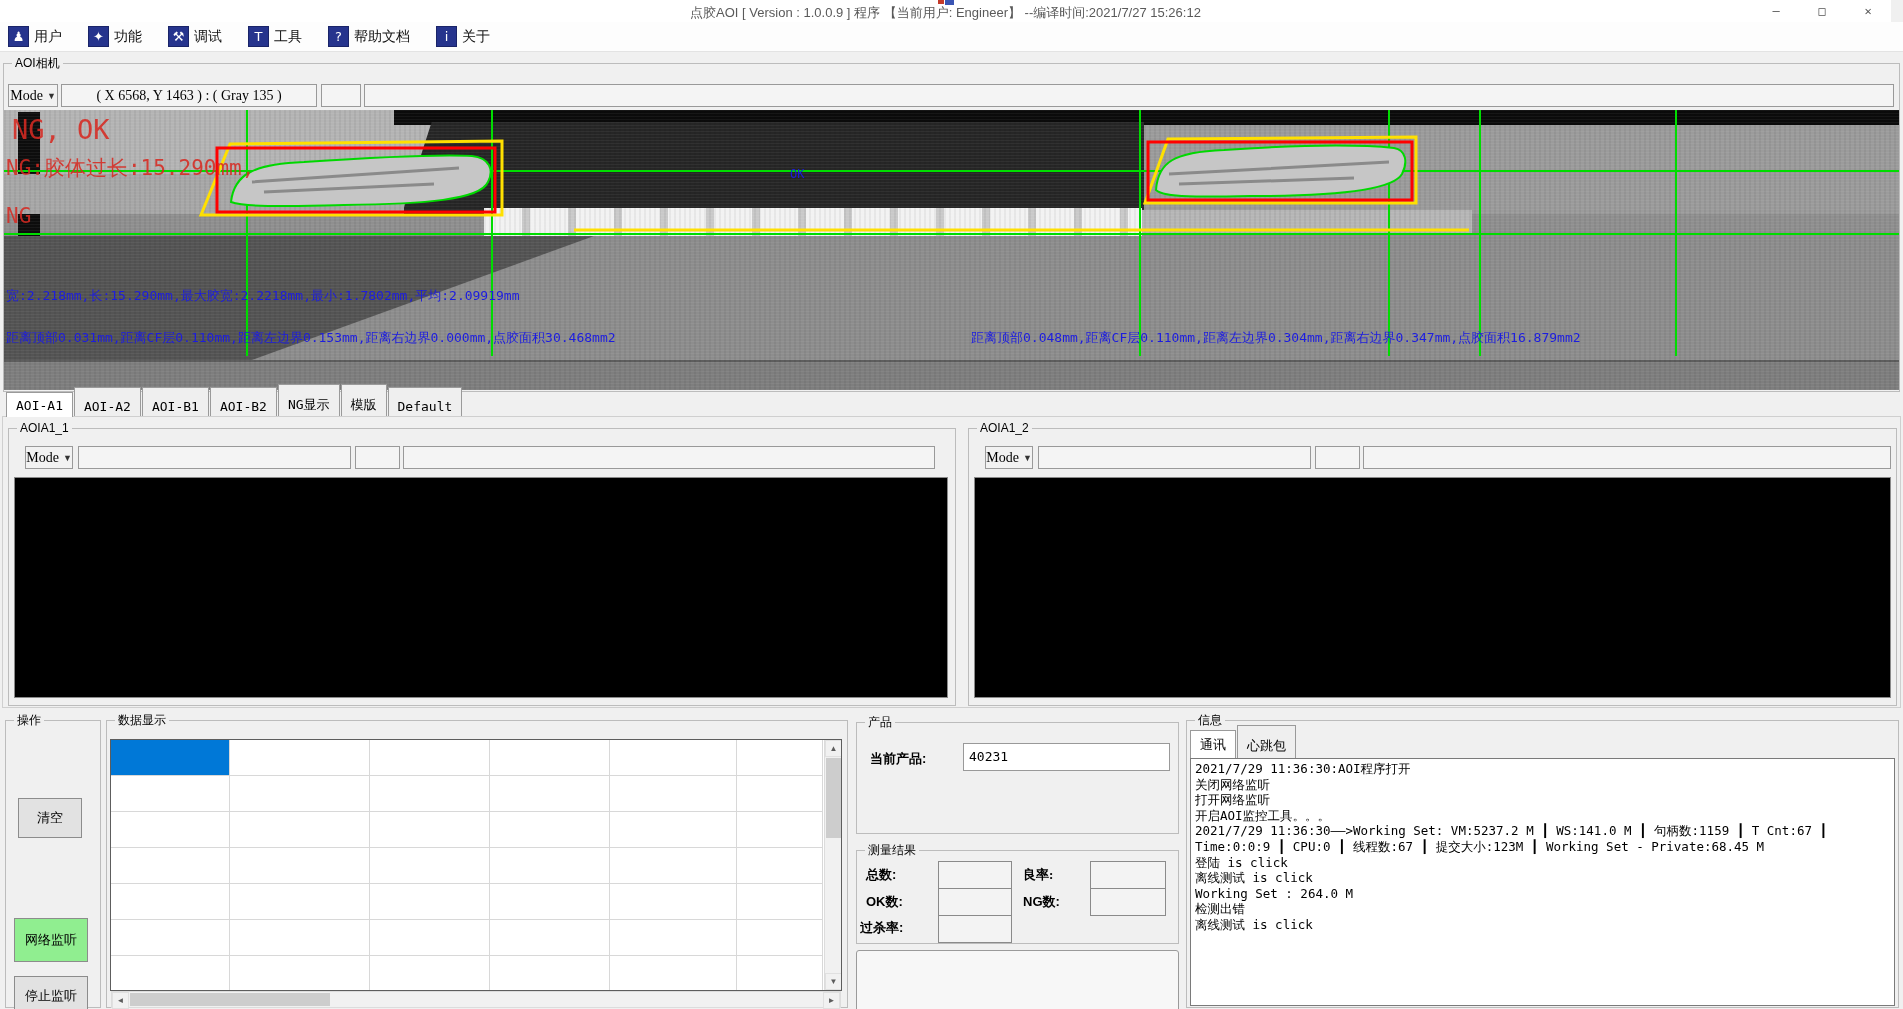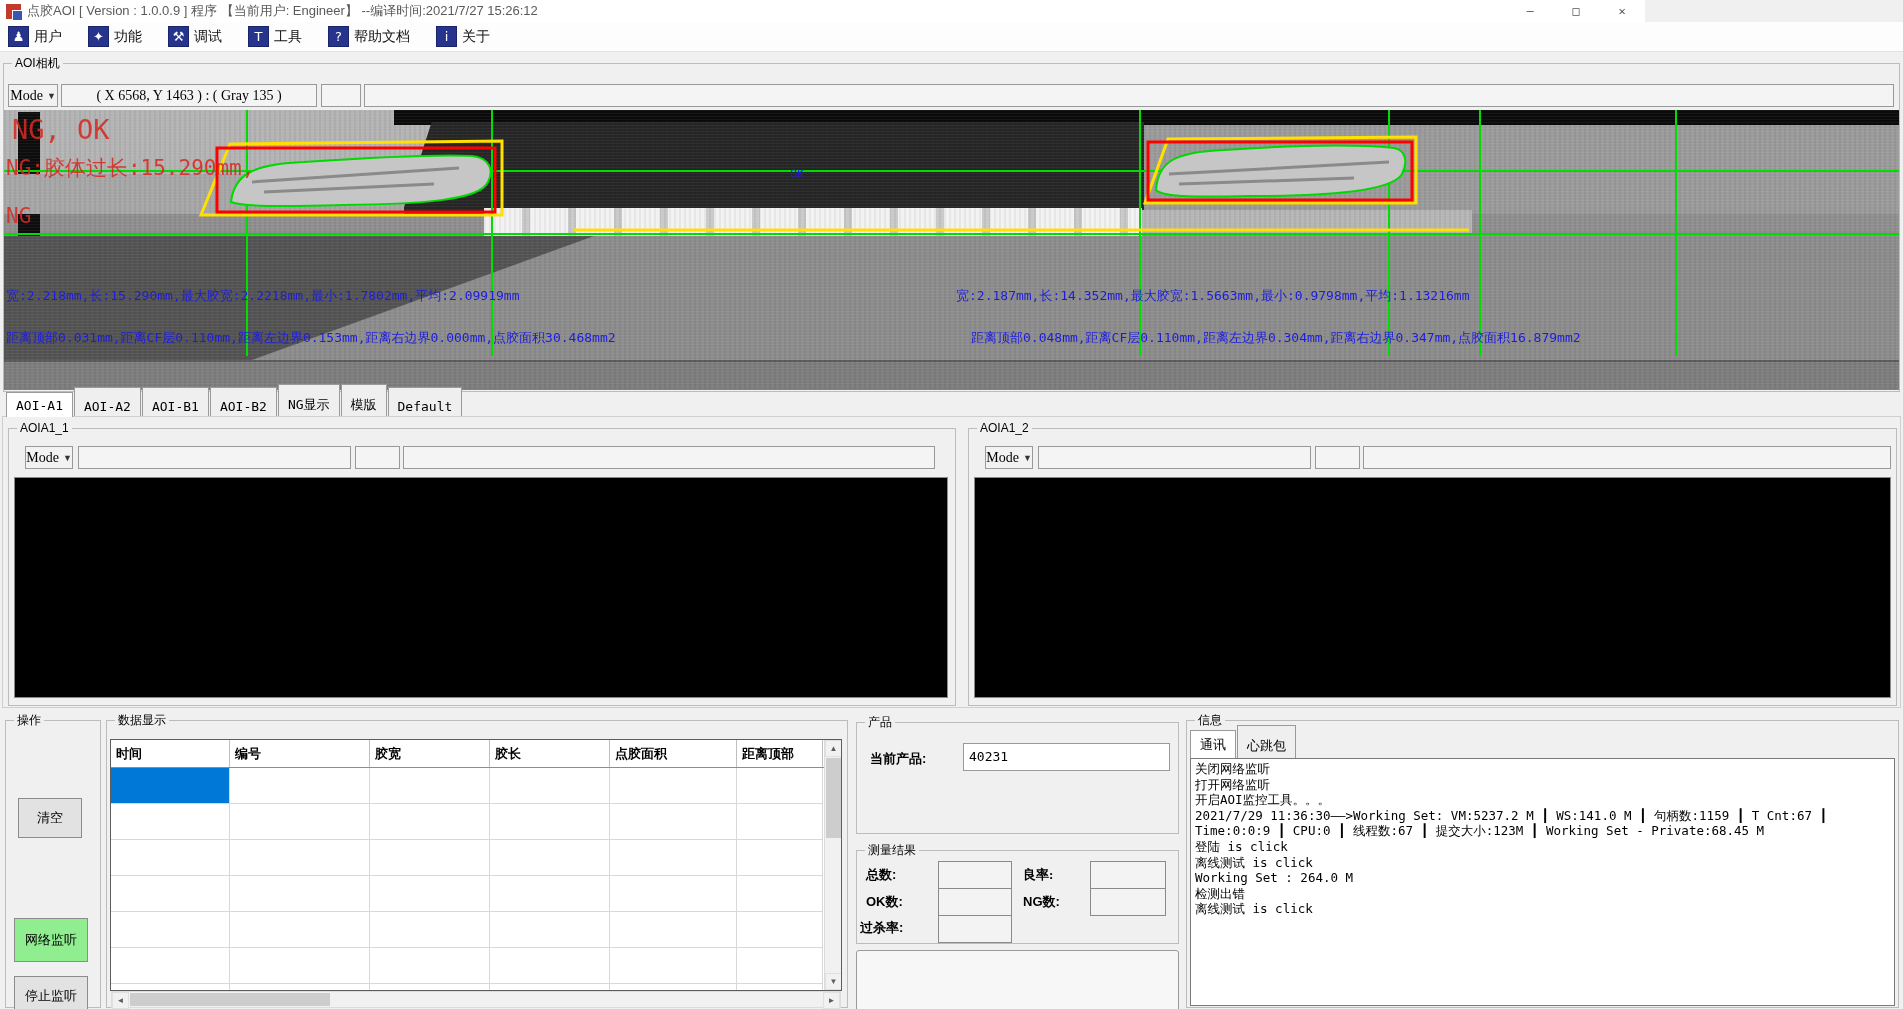--- a/index.html
+++ b/index.html
@@ -2,22 +2,22 @@
 <html><head>
 <meta charset="utf-8">
 <style>
   * { margin:0; padding:0; box-sizing:border-box; }
   html,body { width:1903px; height:1009px; overflow:hidden; background:#f0f0f0;
     font-family:"Liberation Sans","DejaVu Sans",sans-serif; font-size:12px; color:#000; }
   #app { position:relative; width:1903px; height:1009px; background:#f0f0f0; overflow:hidden; }
   .abs { position:absolute; }
 
   
-  #titlebar { position:absolute; left:0; top:0; width:1645px; height:22px; background:#ffffff;
-    display:flex; align-items:center; }
+  #titlebar { position:absolute; left:0; top:0; width:1891px; height:22px; background:#ffffff;
+    display:flex; align-items:center;flex-direction:column; }
   #appicon { width:15px; height:15px; margin:0 6px 0 6px; position:relative; background:#c43a2a; }
   #appicon::after { content:""; position:absolute; right:-2px; bottom:-2px; width:9px; height:9px; background:#3a55b4; border:1px solid #fff; }
   #title-text { color:#5a5a5a; font-size:13px; white-space:nowrap; }
   #wincontrols { position:absolute; right:0; top:0; height:22px; display:flex; }
   .winbtn { width:46px; height:22px; display:flex; align-items:center; justify-content:center;
     color:#555; font-size:12px; font-family:"DejaVu Sans Mono",monospace; }
 
   
   #toolbar { position:absolute; left:0; top:22px; width:1903px; height:30px; background:#fdfdfd;
     border-bottom:1px solid #e3e3e3; display:flex; align-items:center; padding-left:8px; }
@@ -178,21 +178,20 @@
       <path d="M1152,80 C1154,52 1170,42 1220,40 C1280,36 1350,34 1390,38 C1402,40 1404,52 1398,64 C1388,82 1320,86 1250,86 C1200,87 1160,88 1152,80 Z" fill="#c6c6c6" stroke="#00d800" stroke-width="2"></path>
       <path d="M1165,64 L1385,52 M1175,74 L1350,68" fill="none" stroke="#8a8a8a" stroke-width="3"></path>
     </svg>
 
     <div class="ov-red" style="left:8px; top:4px; font-size:27px;">NG, OK</div>
     <div class="ov-red" style="left:2px; top:44px; font-size:21px;">NG:胶体过长:15.290mm,</div>
     <div class="ov-red" style="left:2px; top:94px; font-size:21px;">NG</div>
     <div class="ov-blue" style="left:786px; top:57px; font-size:12px;">OK</div>
     <div class="ov-blue" style="left:2px; top:177px;">宽:2.218mm,长:15.290mm,最大胶宽:2.2218mm,最小:1.7802mm,平均:2.09919mm</div>
     <div class="ov-blue" style="left:2px; top:219px;">距离顶部0.031mm,距离CF层0.110mm,距离左边界0.153mm,距离右边界0.000mm,点胶面积30.468mm2</div>
-    <div class="ov-blue" style="left:952px; top:177px;">宽:2.187mm,长:14.352mm,最大胶宽:1.5663mm,最小:0.9798mm,平均:1.13216mm</div>
     <div class="ov-blue" style="left:952px; top:219px;margin-left:15px;">距离顶部0.048mm,距离CF层0.110mm,距离左边界0.304mm,距离右边界0.347mm,点胶面积16.879mm2</div>
   </div>
 
   <div class="tabstrip" style="left:6px; top:394px; height:23px;" id="aoitabs">
       <div class="tab active">AOI-A1</div>
       <div class="tab">AOI-A2</div>
       <div class="tab">AOI-B1</div>
       <div class="tab">AOI-B2</div>
       <div class="tab">NG显示</div>
       <div class="tab">模版</div>
@@ -229,28 +228,20 @@
   </div>
   <div class="btn" style="left:18px; top:798px; width:64px; height:40px;">清空</div>
   <div class="btn" style="left:14px; top:918px; width:74px; height:44px; background:#90ee90;">网络监听</div>
   <div class="btn" style="left:14px; top:976px; width:74px; height:40px;">停止监听</div>
 
   <div class="gb" style="left:106px; top:720px; width:742px; height:288px;">
     <span class="gbl">数据显示</span>
   </div>
   <div id="tablewrap">
     <div id="grid">
-        <div class="hrow">
-          <div class="hcell" style="width: 119px;">时间</div>
-          <div class="hcell" style="width: 140px;">编号</div>
-          <div class="hcell" style="width: 120px;">胶宽</div>
-          <div class="hcell" style="width: 120px;">胶长</div>
-          <div class="hcell" style="width: 127px;">点胶面积</div>
-          <div class="hcell" style="width: 86px;">距离顶部</div>
-        </div>
         <div class="drow">
           <div class="dcell sel" style="width: 119px;"></div>
           <div class="dcell" style="width: 140px;"></div>
           <div class="dcell" style="width: 120px;"></div>
           <div class="dcell" style="width: 120px;"></div>
           <div class="dcell" style="width: 127px;"></div>
           <div class="dcell" style="width: 86px;"></div>
         </div>
         <div class="drow">
           <div class="dcell" style="width: 119px;"></div>
@@ -340,20 +331,21 @@
   <div class="abs" style="left:856px; top:950px; width:323px; height:70px; border:1px solid #9a9a9a; border-radius:3px; background:#f7f7f7;"></div>
 
   <div class="gb" style="left:1186px; top:720px; width:713px; height:288px;">
     <span class="gbl">信息</span>
   </div>
   <div class="tabstrip" style="left:1190px; top:736px; height:22px;" id="infotabs">
       <div class="tab active">通讯</div>
       <div class="tab">心跳包</div>
     </div>
   <div id="logbox">
+      <div class="log-line">2021/7/29 11:36:30:AOI程序打开</div>
       <div class="log-line">关闭网络监听</div>
       <div class="log-line">打开网络监听</div>
       <div class="log-line">开启AOI监控工具。。。</div>
       <div class="log-line">2021/7/29 11:36:30——&gt;Working Set: VM:5237.2 M ┃ WS:141.0 M ┃ 句柄数:1159 ┃ T Cnt:67 ┃</div>
       <div class="log-line">Time:0:0:9 ┃ CPU:0 ┃ 线程数:67 ┃ 提交大小:123M  ┃ Working Set - Private:68.45 M</div>
       <div class="log-line">登陆 is click</div>
       <div class="log-line">离线测试 is click</div>
       <div class="log-line">Working Set : 264.0 M</div>
       <div class="log-line">检测出错</div>
       <div class="log-line">离线测试 is click</div>

